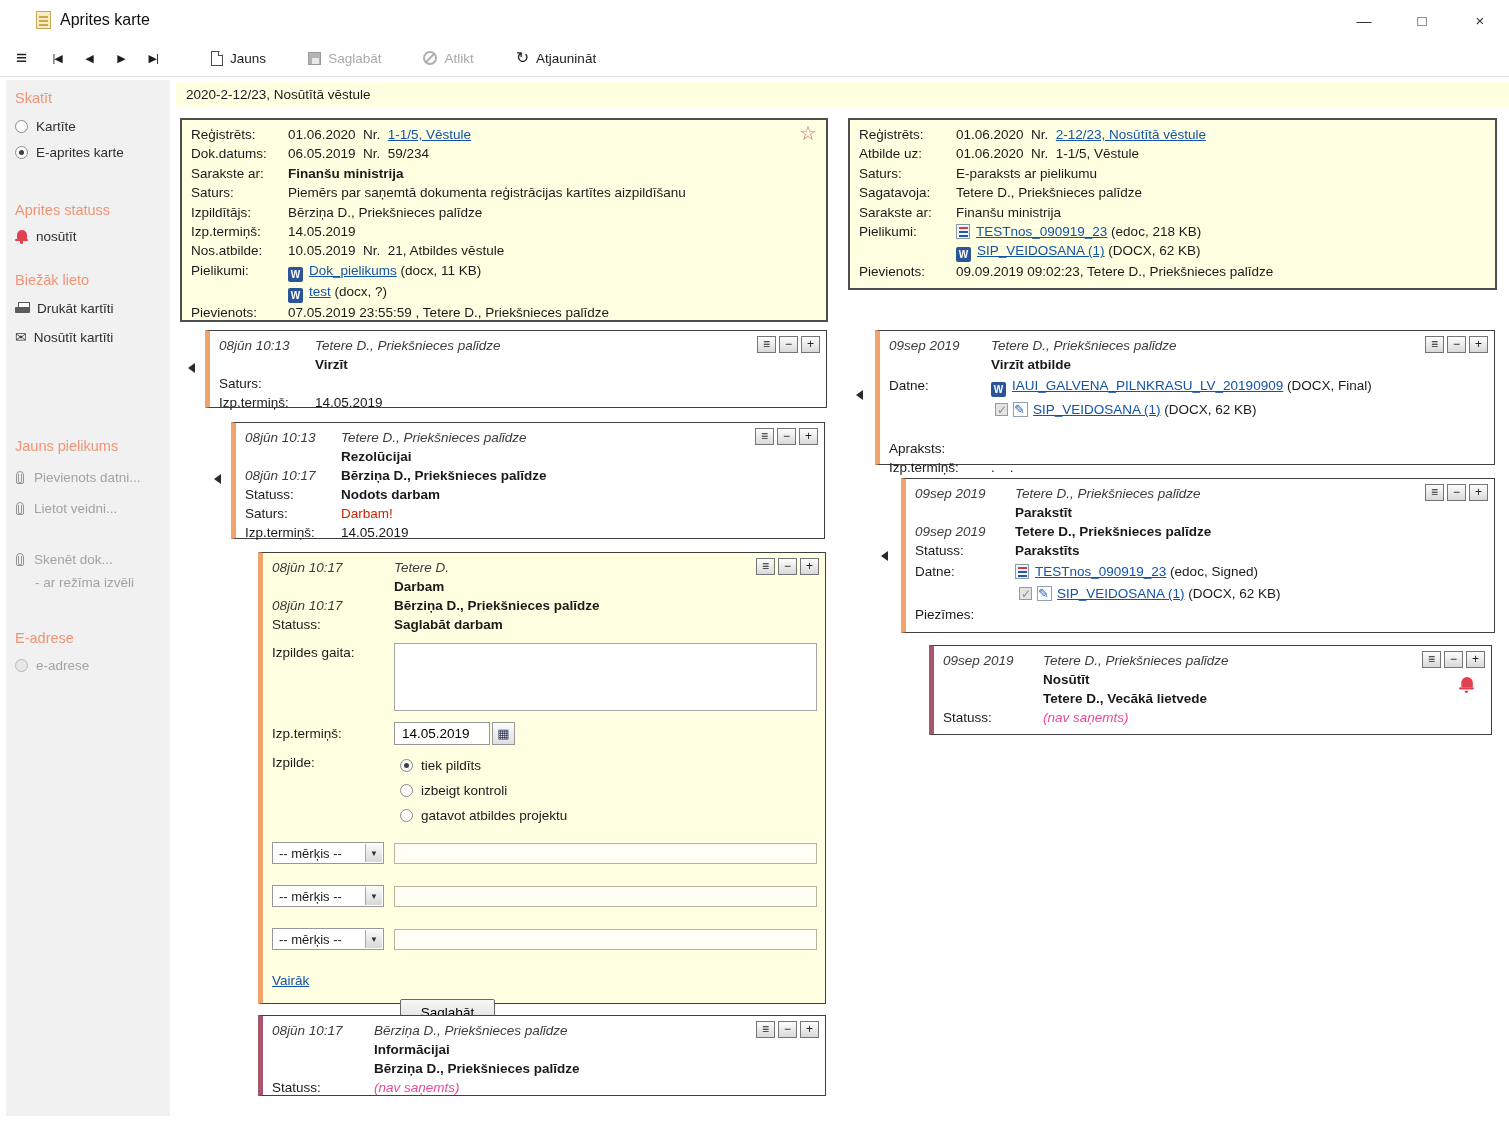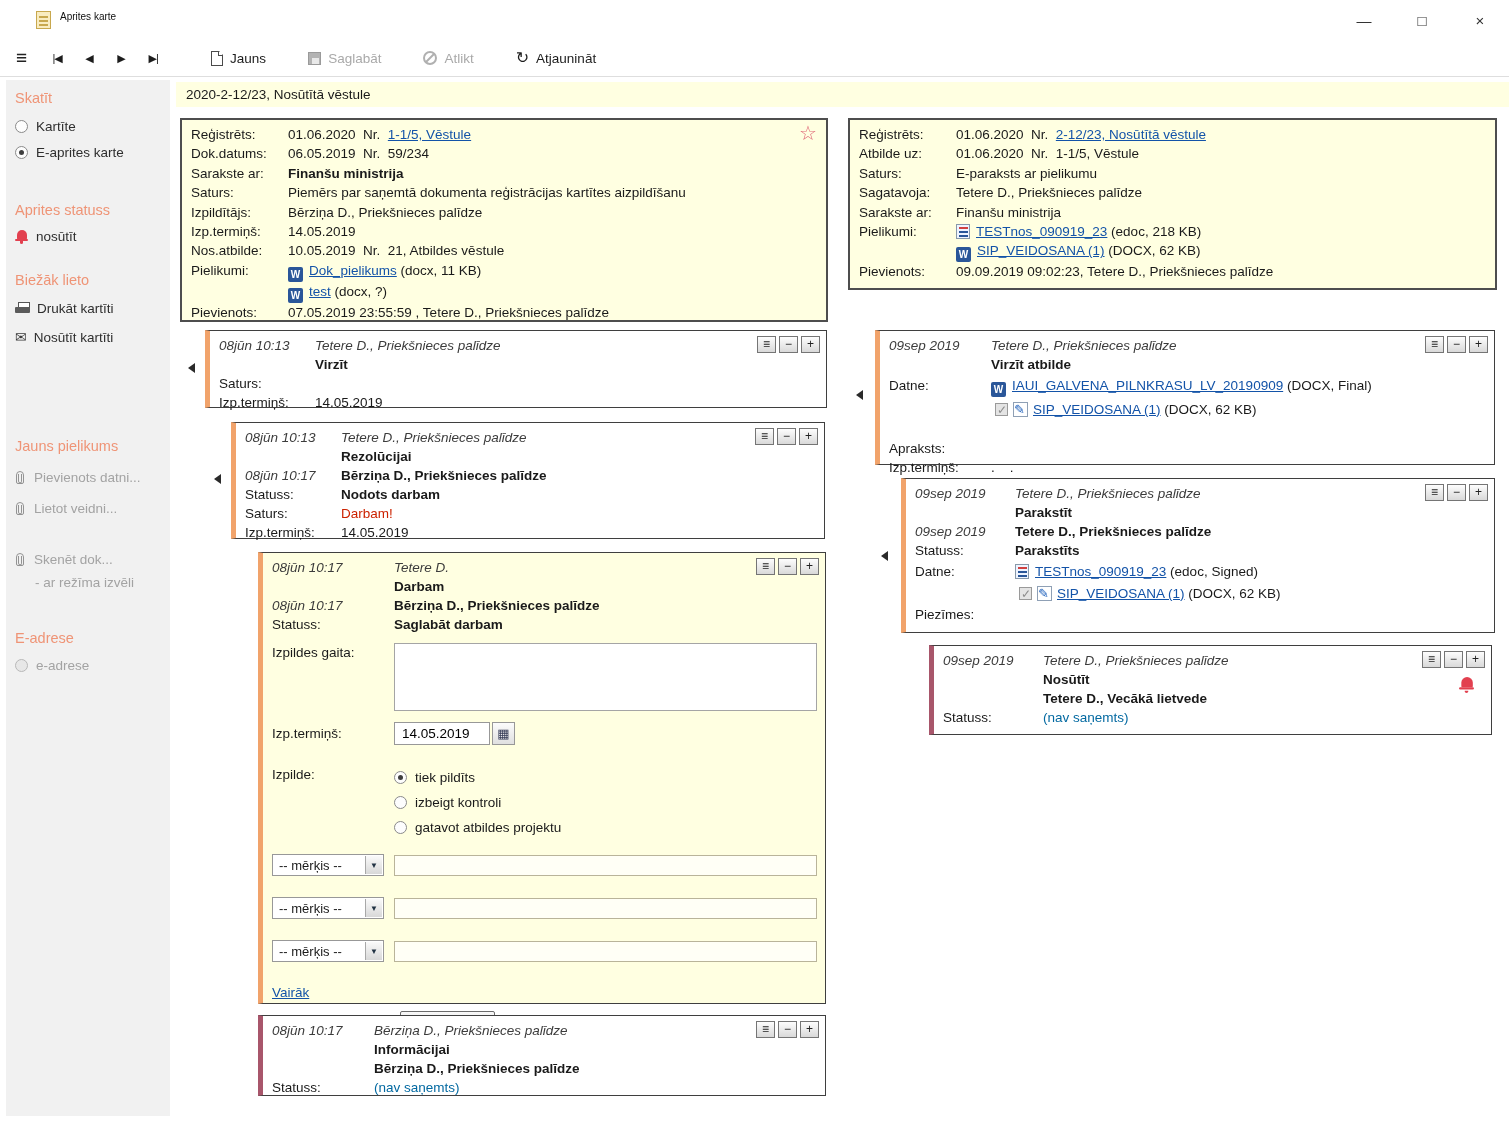--- a/index.html
+++ b/index.html
@@ -11,21 +11,21 @@
   }
   .link { color:#1353a8; text-decoration:underline; cursor:pointer; }
   .pre { white-space:pre-wrap; }
 
   
   .titlebar { position:absolute; top:0; left:0; right:0; height:40px; background:#fff; }
   .appicon { position:absolute; left:36px; top:11px; width:15px; height:18px;
              background:#f9ecc0; border:1px solid #c8a84e; }
   .appicon i { position:absolute; left:2px; top:4px; width:9px; height:2px; background:#c8a84e;
                box-shadow:0 4px 0 #c8a84e, 0 8px 0 #c8a84e; }
-  .apptitle { position:absolute; left:60px; top:11px; font-size:10px; color:#101010; }
+  .apptitle { position:absolute; left:60px; top:11px; font-size:16px; color:#101010; }
   .winctrls { position:absolute; right:0; top:0; height:40px; display:flex; }
   .wbtn { width:58px; height:40px; display:flex; align-items:center; justify-content:center;
           font-size:15px; color:#333; cursor:default; }
 
   
   .toolbar { position:absolute; top:40px; left:0; right:0; height:37px; background:#fff;
              border-bottom:1px solid #dedede; display:flex; align-items:center; }
   .hamb { font-size:19px; color:#222; margin:0 14px 0 16px; }
   .navbtn { font-size:11px; color:#1c1c1c; letter-spacing:-1px; width:32px; text-align:center; }
   .tbtn { display:flex; align-items:center; gap:7px; font-size:13.5px; color:#1c1c1c; margin-left:42px; }
@@ -104,21 +104,21 @@
   .card.maroon { border-left-color:#a8566b; }
   .cctrl { position:absolute; top:5px; right:6px; display:flex; gap:3px; }
   .cbtn { width:19px; height:17px; border:1px solid #757575; background:linear-gradient(#fdfdfd,#d9d9d9);
           font-size:12px; line-height:15px; text-align:center; color:#222; cursor:pointer; }
   .crow { display:flex; line-height:19px; min-height:19px; }
   .lc { flex:0 0 96px; }
   .w102 .lc { flex:0 0 102px; }
   .w100 .lc { flex:0 0 100px; }
   .w122 .lc { flex:0 0 122px; }
   .it { font-style:italic; color:#3c3c3c; }
-  .gray-it { color:#0369a1; }
+  .gray-it { font-style:italic; color:#ec4899; }
   .red { color:#cc2200; }
   .tri { position:absolute; width:0; height:0; border-top:5px solid transparent;
          border-bottom:5px solid transparent; border-right:7px solid #2a2a2a; }
   .cardbell { position:absolute; right:10px; top:32px; transform:scale(1.15); }
 
   
   .gaita { width:424px; height:68px; border:1px solid #a5a5a5; background:#fff; resize:none;
            font-family:"Liberation Sans", sans-serif; font-size:13.5px; padding:3px 5px; }
   .dateinput { width:96px; height:23px; border:1px solid #989898; background:#fff;
                font-family:"Liberation Sans", sans-serif; font-size:13.5px; padding:2px 7px; }
@@ -392,21 +392,21 @@
     </div>
   <div class="crow" style="margin-top:9px;">
       <span class="lc">Izpildes gaita:</span>
     <textarea class="gaita" style=""></textarea>
     </div>
   <div class="crow" style="margin-top:11px; align-items:center;">
       <span class="lc">Izp.termiņš:</span>
     <input class="dateinput" value="14.05.2019" style="">
     <span class="calbtn">▦</span>
     </div>
-  <div class="crow" style="margin-top:20px;">
+  <div class="crow" style="margin-top:8px;gap:6px;">
       <span class="lc">Izpilde:</span>
     <div>
       <div class="ritem">
           <span class="radio checked"></span>
           <span>tiek pildīts</span>
         </div>
       <div class="ritem">
           <span class="radio"></span>
           <span>izbeigt kontroli</span>
         </div>

